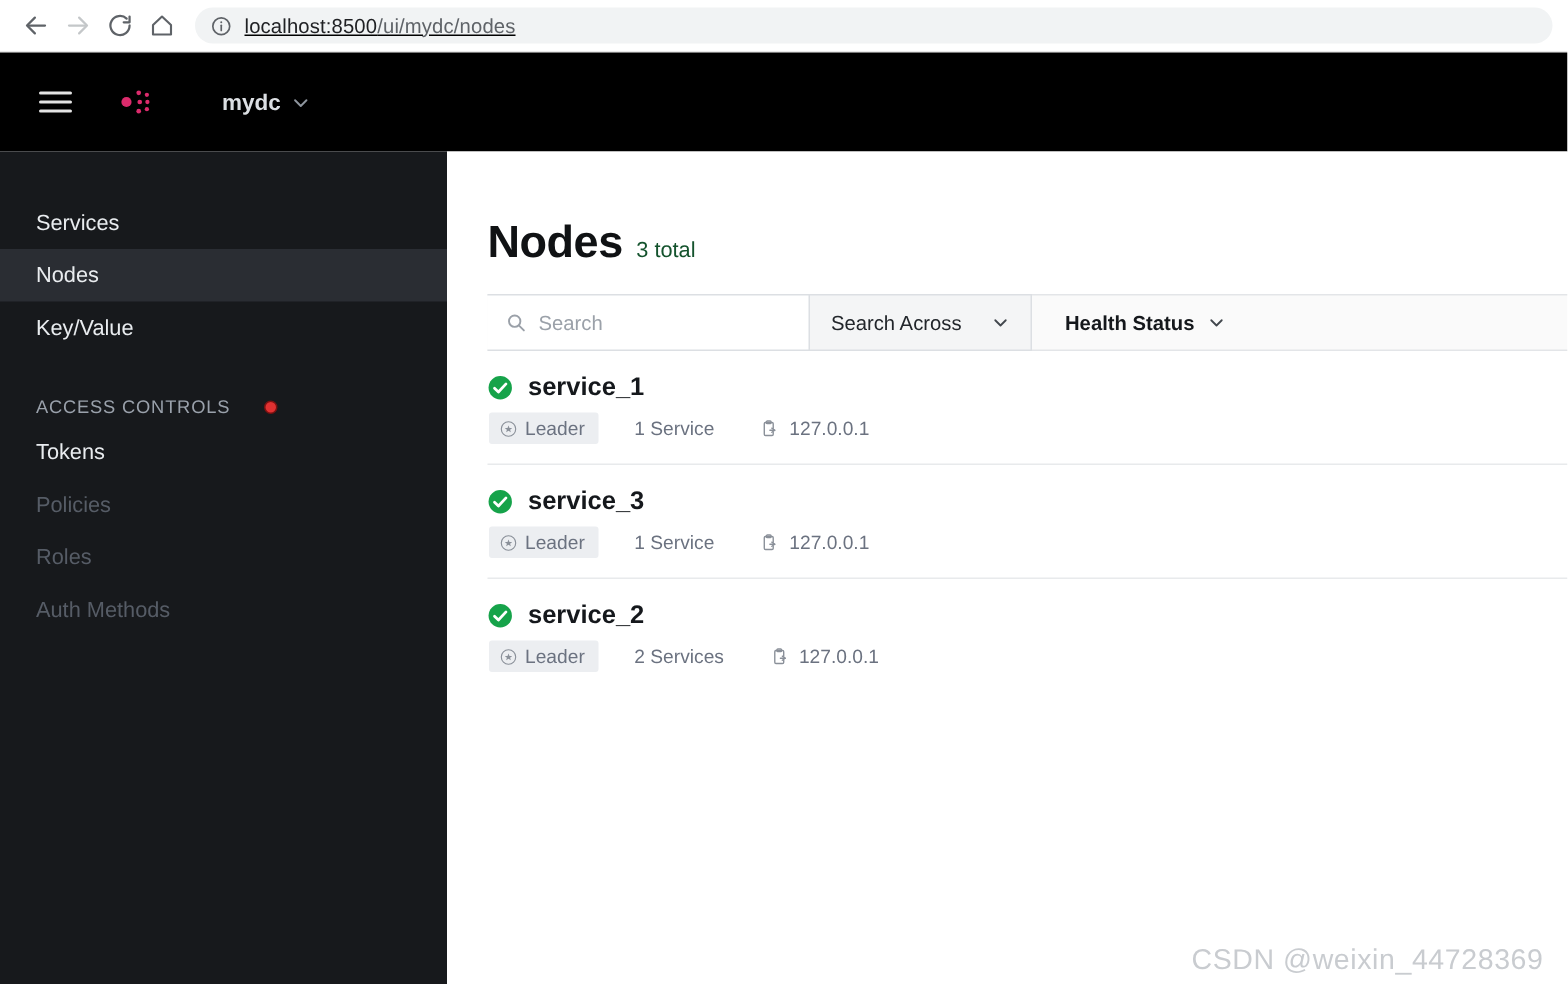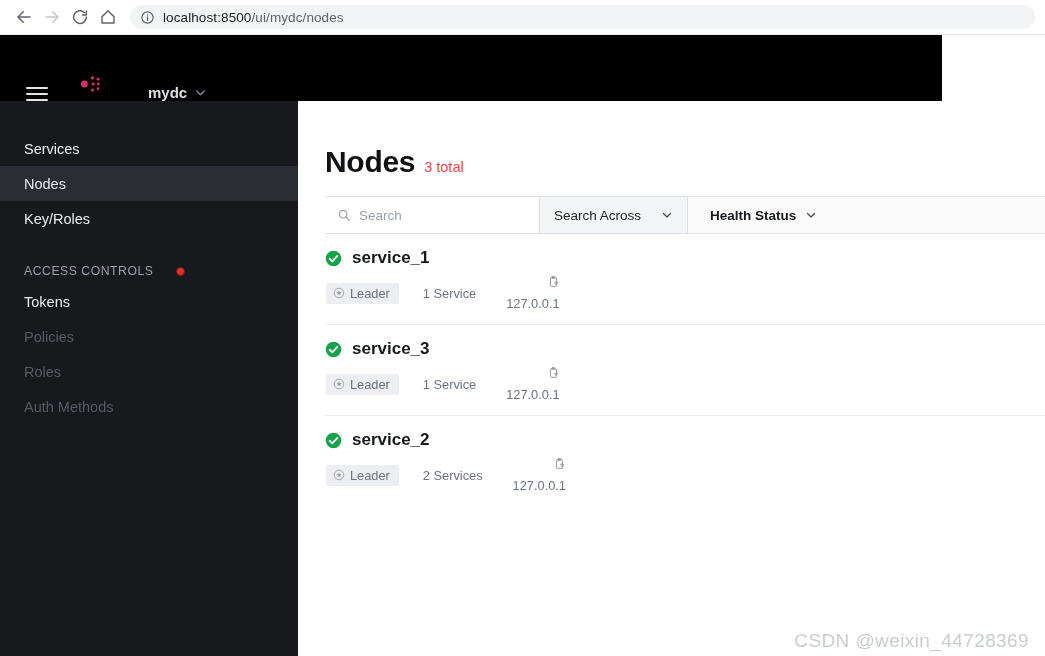--- a/index.html
+++ b/index.html
@@ -25,32 +25,33 @@
   }
   .nav-btn.disabled { color: #c4c7c9; }
   .url-field {
     flex: 1; height: 24px;
     background: #f1f3f4;
     border-radius: 12px;
     display: flex; align-items: center;
     padding: 0 10px;
     margin-left: 8px;
     gap: 8px;
+    text-decoration: underline;
   }
   .url-text {
     font-size: 13.5px; color: #202124;
     letter-spacing: .1px; white-space: nowrap;
   }
   .url-text .dim { color: #5f6368; }
 
   
   .app-header {
-    height: 66px; width: 942px;
+    height: 66px; width: 1045px;
     background: #000000;
-    display: flex; align-items: flex-end;
+    display: flex; align-items: center;
     padding-left: 26px; gap: 20px;
   }
   .hamburger { width: 22px; display: flex; flex-direction: column; gap: 4px; }
   .hamburger span { display: block; height: 2px; background: #e4e4e4; border-radius: 1px; }
   .logo { width: 34px; height: 34px; }
   .dc-select {
     display: flex; align-items: center; gap: 7px;
     margin-left: 26px;
   }
   .dc-name { color: #dcdfe3; font-size: 15px; font-weight: bold; }
@@ -84,21 +85,21 @@
     background: #e03131; border: 1.5px solid #7a1111;
   }
 
   
   .main { flex: 1; background: #ffffff; position: relative; }
   .page-head {
     display: flex; align-items: baseline; gap: 9px;
     padding: 44px 0 0 27px;
   }
   .page-title { font-size: 30px; font-weight: bold; color: #101214; letter-spacing: -.3px; }
-  .page-count { font-size: 14.5px; color: #ef4444; }
+  .page-count { font-size: 14.5px; color: #14532d; }
 
   
   .filter-bar {
     margin-top: 17px;
     height: 38px;
     background: #fafafa;
     border-top: 1px solid #e3e5e8;
     border-bottom: 1px solid #e3e5e8;
     display: flex; align-items: stretch;
     margin-left: 27px;
@@ -140,21 +141,21 @@
   .node-name { font-size: 17px; font-weight: bold; color: #15181c; }
   .node-meta { display: flex; align-items: center; margin-top: 7px; padding-left: 1px; }
   .leader-pill {
     background: #eceef1;
     border-radius: 2px;
     padding: 3px 9px 3px 7px;
     display: flex; align-items: center; gap: 5px;
     color: #6b7280; font-size: 12.8px;
   }
   .svc-count { color: #6b7280; font-size: 12.8px; margin-left: 24px; }
-  .ip-wrap { display: flex; align-items: flex-end; gap: 7px; margin-left: 30px; flex-direction: column; }
+  .ip-wrap { display: flex; align-items: center; gap: 7px; margin-left: 30px; }
   .ip-text { color: #6b7280; font-size: 12.8px; }
 
   .watermark {
     position: absolute; right: 16px; bottom: 4px;
     color: #c9ccd0; font-size: 19px; letter-spacing: .4px;
   }
 </style>
 </head>
 <body>
 
@@ -219,21 +220,21 @@
 <div class="body-wrap">
 
   <div class="sidebar">
     <div class="nav-item">
       <span>Services</span>
     </div>
     <div class="nav-item active">
       <span>Nodes</span>
     </div>
     <div class="nav-item">
-      <span>Key/Roles</span>
+      <span>Key/Value</span>
     </div>
 
     <div class="nav-gap"></div>
 
     <div class="nav-section">
       <span>ACCESS CONTROLS</span>
       <span class="red-dot"></span>
     </div>
 
     <div class="nav-item">

